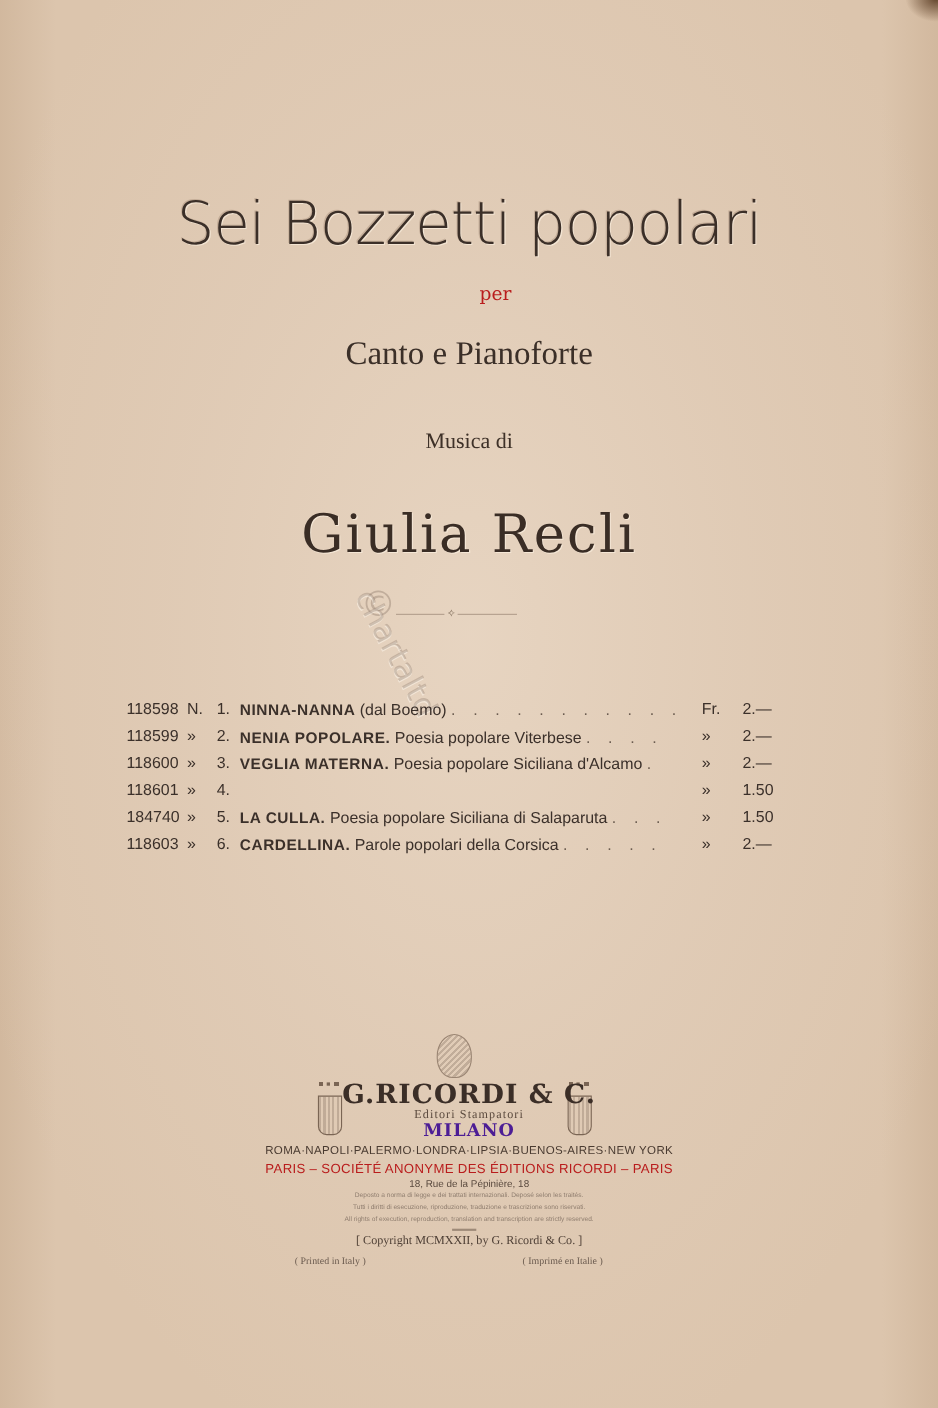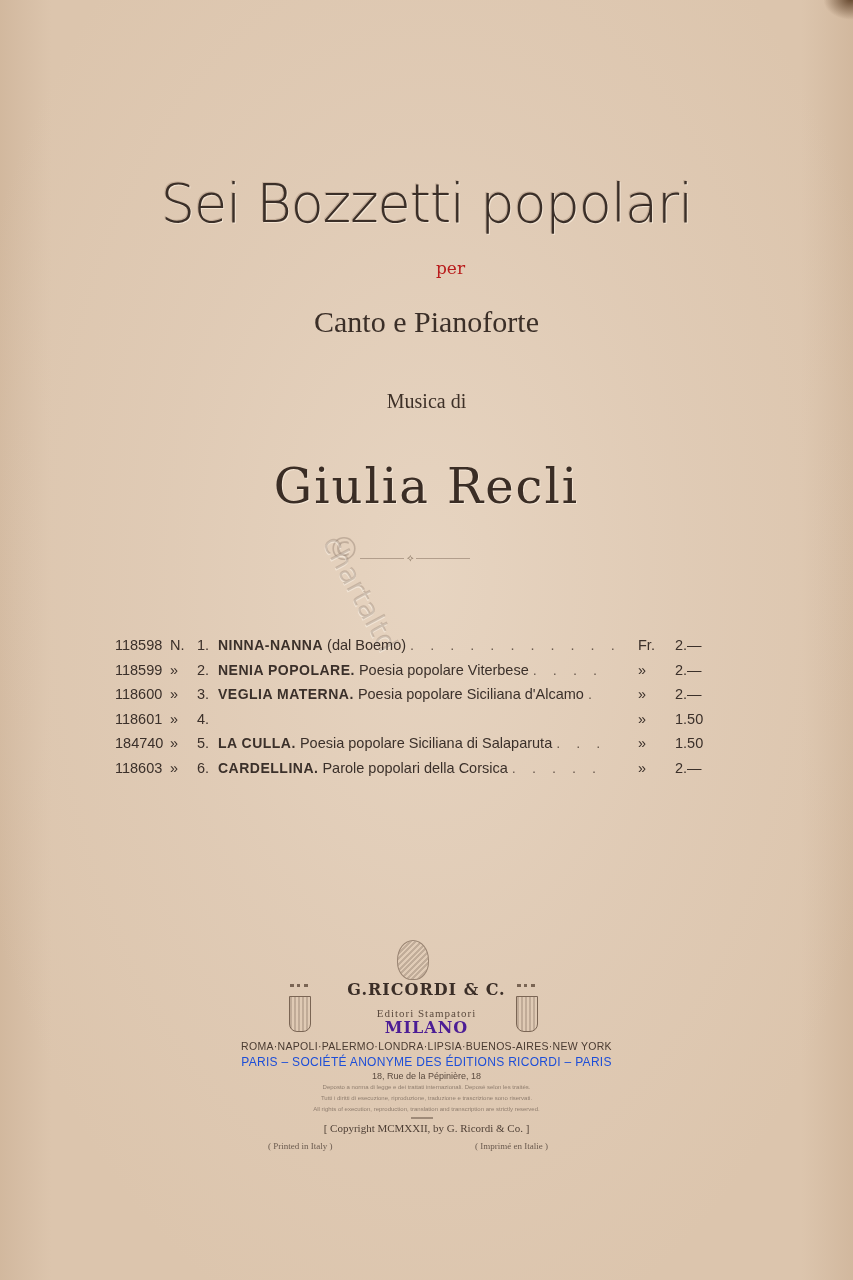--- a/index.html
+++ b/index.html
@@ -66,25 +66,25 @@
       border-radius: 50% 50% 45% 45%; border: 1px solid #9a8573;
       background: repeating-linear-gradient(135deg, rgba(120,100,85,0.3) 0 2px, rgba(0,0,0,0) 2px 4px);
     }
     .crest { position: absolute; top: 984px; width: 22px; height: 50px; }
     .crest .crown { position: absolute; top: 0; left: 2px; width: 18px; height: 10px; border-top: 3px dotted #7a6554; }
     .crest .shield { position: absolute; top: 12px; left: 1px; width: 20px; height: 34px; border: 1px solid #7a6554;
       border-radius: 0 0 8px 8px;
       background: repeating-linear-gradient(90deg, rgba(120,100,85,0.3) 0 2px, rgba(0,0,0,0) 2px 4px); }
     .crest.left { left: 288px; }
     .crest.right { left: 515px; }
-    .pub-name { top: 980px; font-family: "DejaVu Serif", serif; font-weight: bold; font-size: 16px; letter-spacing: 1px; color: #3b2e27; }
+    .pub-name { top: 980px; font-family: "DejaVu Serif", serif; font-weight: bold; font-size: 24px; letter-spacing: 1px; color: #3b2e27; }
     .pub-sub { top: 1007px; font-family: "Liberation Serif", serif; font-size: 11px; letter-spacing: 1px; color: #5b4a3e; }
     .pub-city { top: 1018px; font-family: "DejaVu Serif", serif; font-weight: bold; font-size: 16px; letter-spacing: 1px; color: #4c1d95; }
     .pub-cities { top: 1040px; font-family: "Liberation Sans", sans-serif; font-size: 10.5px; letter-spacing: 0.3px; color: #4a3b31; }
-    .pub-paris { top: 1055px; font-family: "Liberation Sans", sans-serif; font-size: 12px; letter-spacing: 0.3px; color: #1d4ed8; }
+    .pub-paris { top: 1055px; font-family: "Liberation Sans", sans-serif; font-size: 12px; letter-spacing: 0.3px; color: #b91c1c; }
     .pub-address { top: 1071px; font-family: "Liberation Sans", sans-serif; font-size: 9px; color: #5a4a3f; }
     .fine { font-family: "Liberation Sans", sans-serif; font-size: 6px; color: rgba(90,75,65,0.6); filter: blur(0.4px); }
     .fine1 { top: 1084px; } .fine2 { top: 1095px; } .fine3 { top: 1106px; }
     .rule { position: absolute; top: 1117px; left: 411px; width: 22px; height: 2px; background: #9e8a78; }
     .copyright { top: 1122px; font-family: "Liberation Serif", serif; font-size: 11px; color: #4e3f35; }
     .printed { position: absolute; top: 1141px; left: 268px; font-family: "Liberation Serif", serif; font-size: 9px; color: #6a5a4e; }
     .imprime { position: absolute; top: 1141px; left: 475px; font-family: "Liberation Serif", serif; font-size: 9px; color: #6a5a4e; }
   </style>
 </head>
 <body>

